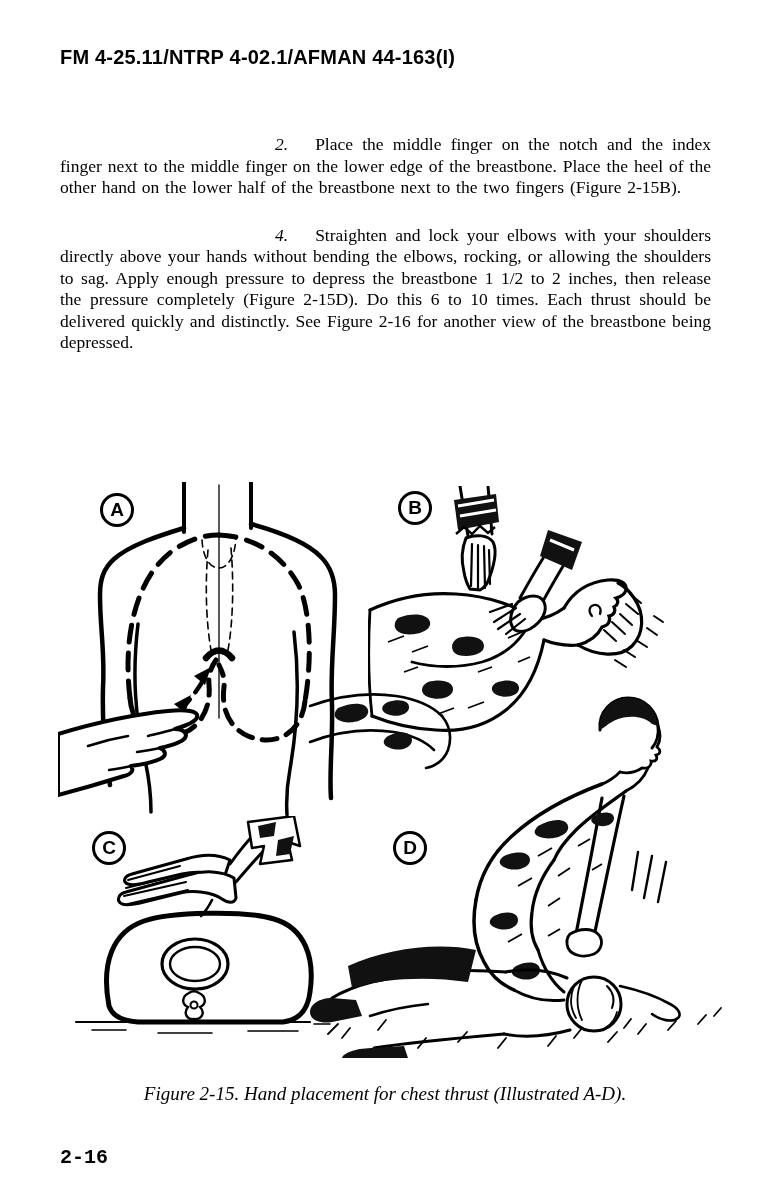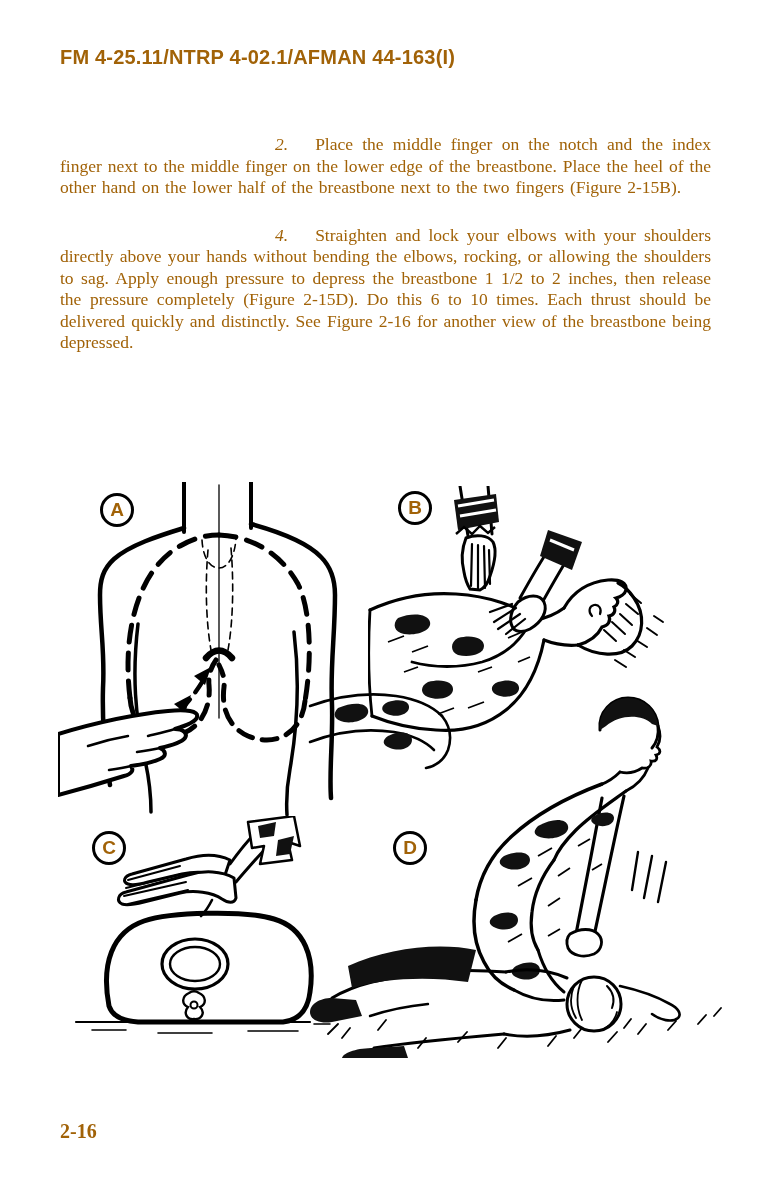--- a/index.html
+++ b/index.html
@@ -1,18 +1,18 @@
 <!DOCTYPE html>
 <html><head>
 <meta charset="utf-8">
 <style>
   html,body { margin:0; padding:0; background:#e8e8e8; }
   .page {
     position:relative; width:770px; height:1200px; margin:0 auto;
-    background:#ffffff; color:#a16207; overflow:hidden;
+    background:#ffffff; color:#000000; overflow:hidden;
     font-family:"Liberation Serif", serif;
   }
   .header {
     position:absolute; left:60px; top:46px;
     font-family:"Liberation Sans", sans-serif; font-weight:bold;
     font-size:20px; letter-spacing:0.2px; white-space:nowrap;
   }
   .textcol { position:absolute; left:60px; top:134px; width:651px; }
   .para {
     margin:0 0 26px 0; text-align:justify; text-indent:215px;
@@ -25,22 +25,22 @@
     display:flex; align-items:center; justify-content:center;
     font-family:"Liberation Sans", sans-serif; font-weight:bold; font-size:19px;
     z-index:5;
   }
   .art { position:absolute; }
   .caption {
     position:absolute; left:60px; top:1083px; width:650px;
     text-align:center; font-style:italic; font-size:19px;
   }
   .footer {
-    position:absolute; left:60px; top:1120px;
-    font-family:Liberation Serif, serif; font-weight:bold; font-size:20px;
+    position:absolute; left:60px; top:1146px;
+    font-family:Liberation Mono, monospace; font-weight:bold; font-size:20px;
   }
 </style>
 </head>
 <body>
 
 <div class="page">
 
   <div class="header">FM 4-25.11/NTRP 4-02.1/AFMAN 44-163(I)</div>
 
   <div class="textcol">
@@ -205,16 +205,17 @@
     <g stroke="#000" stroke-width="1.8" fill="none" stroke-linecap="round">
       <path d="M20 348 l10 -10 M34 352 l8 -10 M70 344 l8 -10 M110 362 l8 -10 M150 356 l9 -10 M190 362 l8 -10 M240 360 l8 -10 M300 356 l9 -10 M330 348 l8 -10 M360 344 l8 -9 M390 338 l8 -9 M406 330 l7 -8 M316 342 l7 -9 M266 352 l8 -10"></path>
     </g>
   </svg>
 
   <div class="fig-label" style="left:100px; top:493px;">A</div>
   <div class="fig-label" style="left:398px; top:491px;">B</div>
   <div class="fig-label" style="left:92px;  top:831px;">C</div>
   <div class="fig-label" style="left:393px; top:831px;">D</div>
 
+  <div class="caption">Figure 2-15.  Hand placement for chest thrust (Illustrated A-D).</div>
 
   <div class="footer">2-16</div>
 
 </div>
 
 </body></html>

